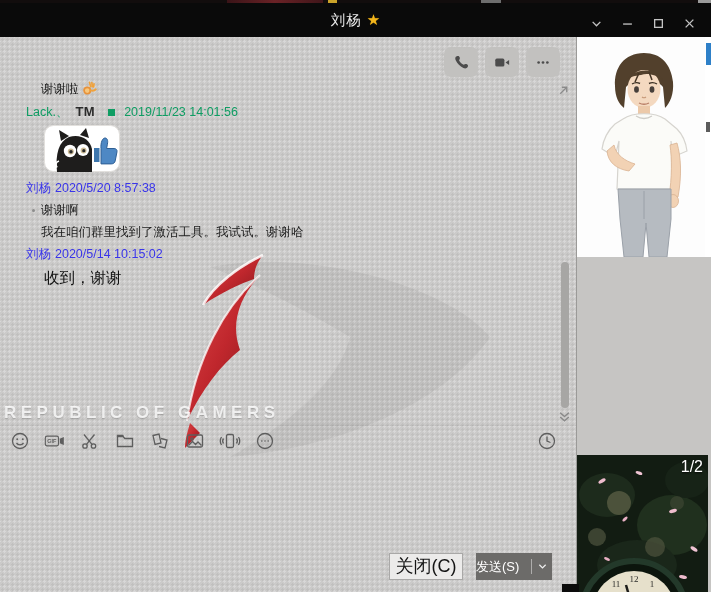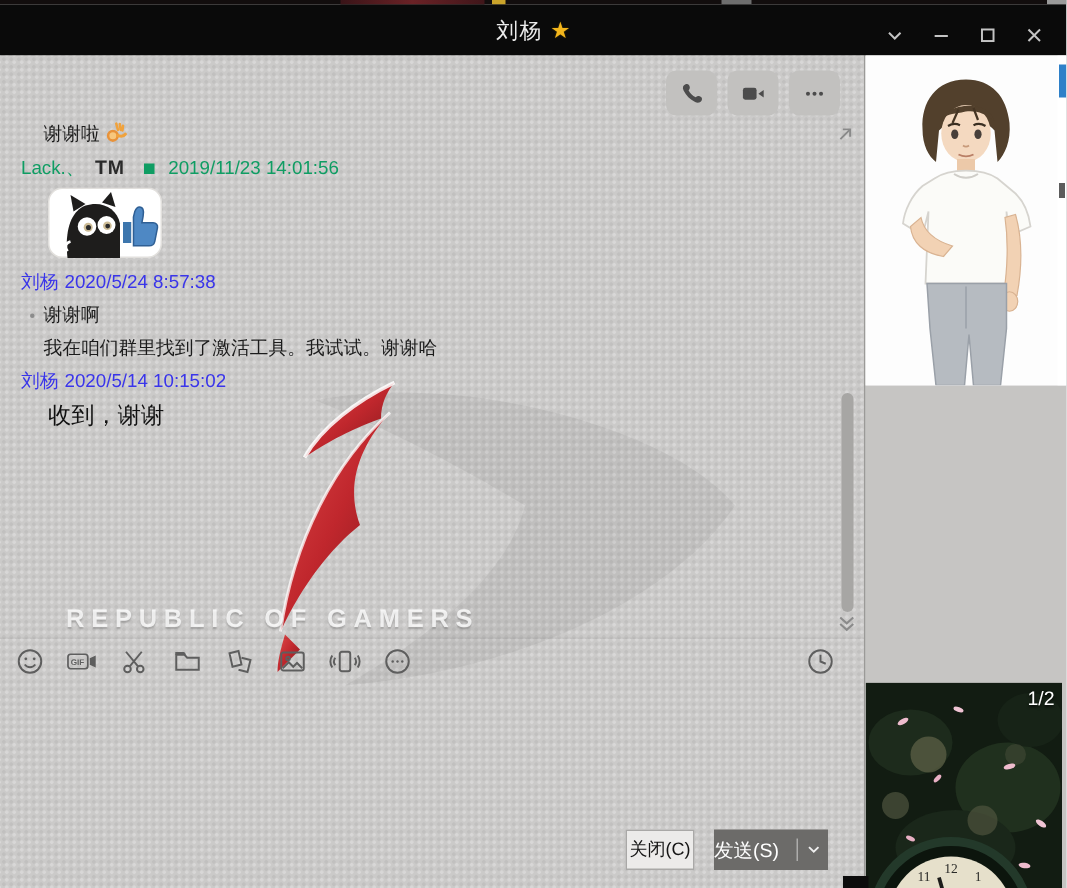--- a/index.html
+++ b/index.html
@@ -26,30 +26,30 @@
   
   .chat-col { position:absolute; left:0; top:37px; width:576px; height:555px;
     background-color:#cbcac9;
     background-image: radial-gradient(rgba(0,0,0,0.05) 1px, transparent 1.2px),
                       radial-gradient(rgba(255,255,255,0.25) 1px, transparent 1.2px);
     background-size:5px 5px, 5px 5px; background-position:0 0, 2px 2px; }
 
   .rog-svg { position:absolute; left:150px; top:210px; width:380px; height:235px; pointer-events:none; }
   .wallpaper-text { position:absolute; left:4px; top:366px; font-size:17px; font-weight:bold;
     letter-spacing:4.5px; color:rgba(255,255,255,0.8); text-shadow:0 1px 1px rgba(0,0,0,0.18);
-    white-space:nowrap; pointer-events:none;margin-left:40px; }
+    white-space:nowrap; pointer-events:none; }
 
   
   .action-buttons { position:absolute; top:10px; right:16px; display:flex; gap:7px; }
   .action-btn { width:34px; height:30px; border-radius:7px; background:#c2c1bf;
     display:flex; align-items:center; justify-content:center; cursor:pointer; }
   .action-btn svg { fill:#4c4c4c; }
 
   
-  .messages { position:absolute; left:4px; top:0; width:568px; padding:43px 0 0 0; }
+  .messages { position:absolute; left:16px; top:0; width:568px; padding:43px 0 0 0; }
   .msg-row { line-height:19px; margin-bottom:3px; font-size:12.5px; color:#1b1b1b; }
   .msg-row.text { padding-left:25px; }
   .msg-row.sender { padding-left:10px; }
   .msg-row.dotted span.body::before { content:""; display:inline-block; width:3px; height:3px;
     border-radius:50%; background:#8c8c8c; margin-right:6px; vertical-align:2px; margin-left:-9px; }
   .name.green, .time.green { color:#0f9d63; }
   .name.blue, .time.blue { color:#3a35ea; }
   .badge { color:#2b2b2b; font-weight:bold; font-size:13px; margin-left:7px; letter-spacing:0.5px; }
   .sq { display:inline-block; width:7px; height:7px; background:#0f9d63; margin:0 5px 0 13px; }
   .time { margin-left:4px; }
@@ -69,39 +69,39 @@
     align-items:center; padding-left:9px; gap:13px; border-top:1px solid rgba(0,0,0,0.06); }
   .tool-icon { width:22px; height:22px; display:flex; align-items:center; justify-content:center; cursor:pointer; }
   .tool-icon svg { stroke:#5e5e5e; fill:none; stroke-width:1.3; }
   .tool-icon.right { position:absolute; right:18px; top:4px; }
 
   .input-area { position:absolute; left:0; top:419px; width:560px; height:95px; }
   .input-area textarea { width:100%; height:100%; background:transparent; border:none; outline:none;
     resize:none; font-family:inherit; font-size:13px; color:#222; }
 
   
-  .btn-close { position:absolute; top:516px; right:113px; width:46px; height:27px;
-    background:#ecebea; border:1px solid #a9a8a7; font-size:12px; color:#141414;
+  .btn-close { position:absolute; top:516px; right:113px; width:74px; height:27px;
+    background:#ecebea; border:1px solid #a9a8a7; font-size:18px; color:#141414;
     text-align:center; line-height:25px; cursor:pointer; }
   .btn-send { position:absolute; top:516px; right:24px; width:76px; height:27px;
     background:#6c6b69; color:#ffffff; font-size:13px; display:flex; align-items:center; cursor:pointer; }
   .btn-send .send-label { flex:1; }
   .btn-send .send-divider { width:1px; height:15px; background:rgba(255,255,255,0.45); }
   .btn-send .send-caret { width:20px; display:flex; align-items:center; justify-content:center; }
   .btn-send .send-caret svg { stroke:#eeeeee; stroke-width:1.4; fill:none; }
 
   
   .v-divider { position:absolute; left:576px; top:37px; width:1px; height:555px; background:#9b9a98; }
   .sidebar { position:absolute; left:577px; top:37px; width:134px; height:555px; background:#c6c5c3; }
   .qqshow { position:absolute; left:0; top:0; width:134px; height:220px; background:#fdfdfd; overflow:hidden; }
   .show-scrollbar { position:absolute; right:0; top:0; width:6px; height:220px; background:#ffffff; }
   .show-thumb { position:absolute; right:0; top:6px; width:5px; height:22px; background:#2e80c8; }
   .show-mark { position:absolute; right:1px; top:85px; width:4px; height:10px; background:#5c5c5c; }
   .ad-panel { position:absolute; left:0; top:418px; width:131px; height:137px; cursor:pointer; overflow:hidden; }
-  .ad-page { position:absolute; top:3px; right:5px; color:#ffffff; font-size:13px;
+  .ad-page { position:absolute; top:3px; right:5px; color:#ffffff; font-size:16px;
     text-shadow:0 1px 2px rgba(0,0,0,0.8); }
   .corner-dark { position:absolute; left:562px; top:584px; width:17px; height:8px; background:#0c0c0c; }
 </style>
 </head>
 <body>
 
 <div class="window">
 
   <div class="top-sliver">
     <div class="sliver-red"></div>
@@ -200,21 +200,21 @@
             <circle cx="27" cy="26.7" r="1.7" fill="#2b2b2b"></circle>
           <circle cx="39" cy="25" r="6" fill="#ffffff"></circle>
             <circle cx="39.6" cy="25.5" r="2.9" fill="#cdbc96"></circle>
             <circle cx="39.8" cy="25.7" r="1.6" fill="#2b2b2b"></circle>
           <path d="M15,36 q-5,1.5 -2,6.5" stroke="#ffffff" stroke-width="1.8" fill="none"></path>
           <rect x="50" y="23" width="5.5" height="14" fill="#3d76ad"></rect>
           <path d="M57,23.5 c-0.5,-6 1.5,-10.5 4,-10.5 c2.2,0 3.2,2.2 2.4,6.2 l-0.8,4.3 h7.5 c2,0 3.2,1.5 2.9,3.2 l-1.8,9.2 c-0.4,1.8 -1.9,3 -3.8,3 h-10.4 z" fill="#4e88c4" stroke="#2f5f94" stroke-width="1"></path>
         </svg>
       </div>
       <div class="msg-row sender">
-        <span class="name blue">刘杨</span><span class="time blue">2020/5/24 8:57:38</span>
+        <span class="name blue">刘杨</span><span class="time blue">2020/5/20 8:57:38</span>
       </div>
       <div class="msg-row text dotted">
         <span class="body">谢谢啊</span>
       </div>
       <div class="msg-row text">
         <span class="body">我在咱们群里找到了激活工具。我试试。谢谢哈</span>
       </div>
       <div class="msg-row sender">
         <span class="name blue">刘杨</span><span class="time blue">2020/5/14 10:15:02</span>
       </div>

